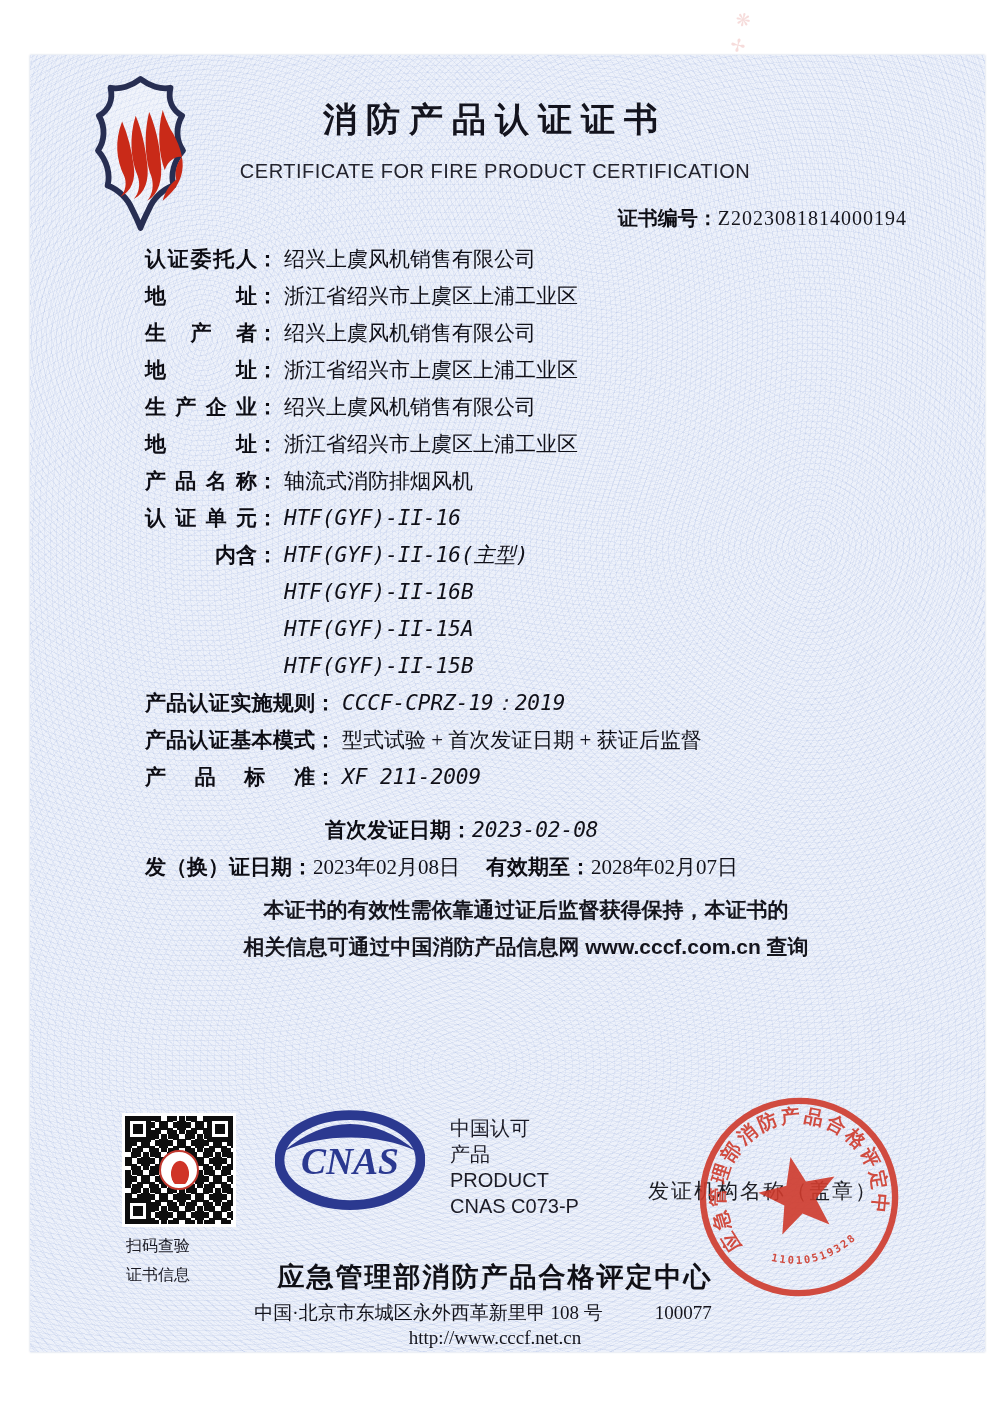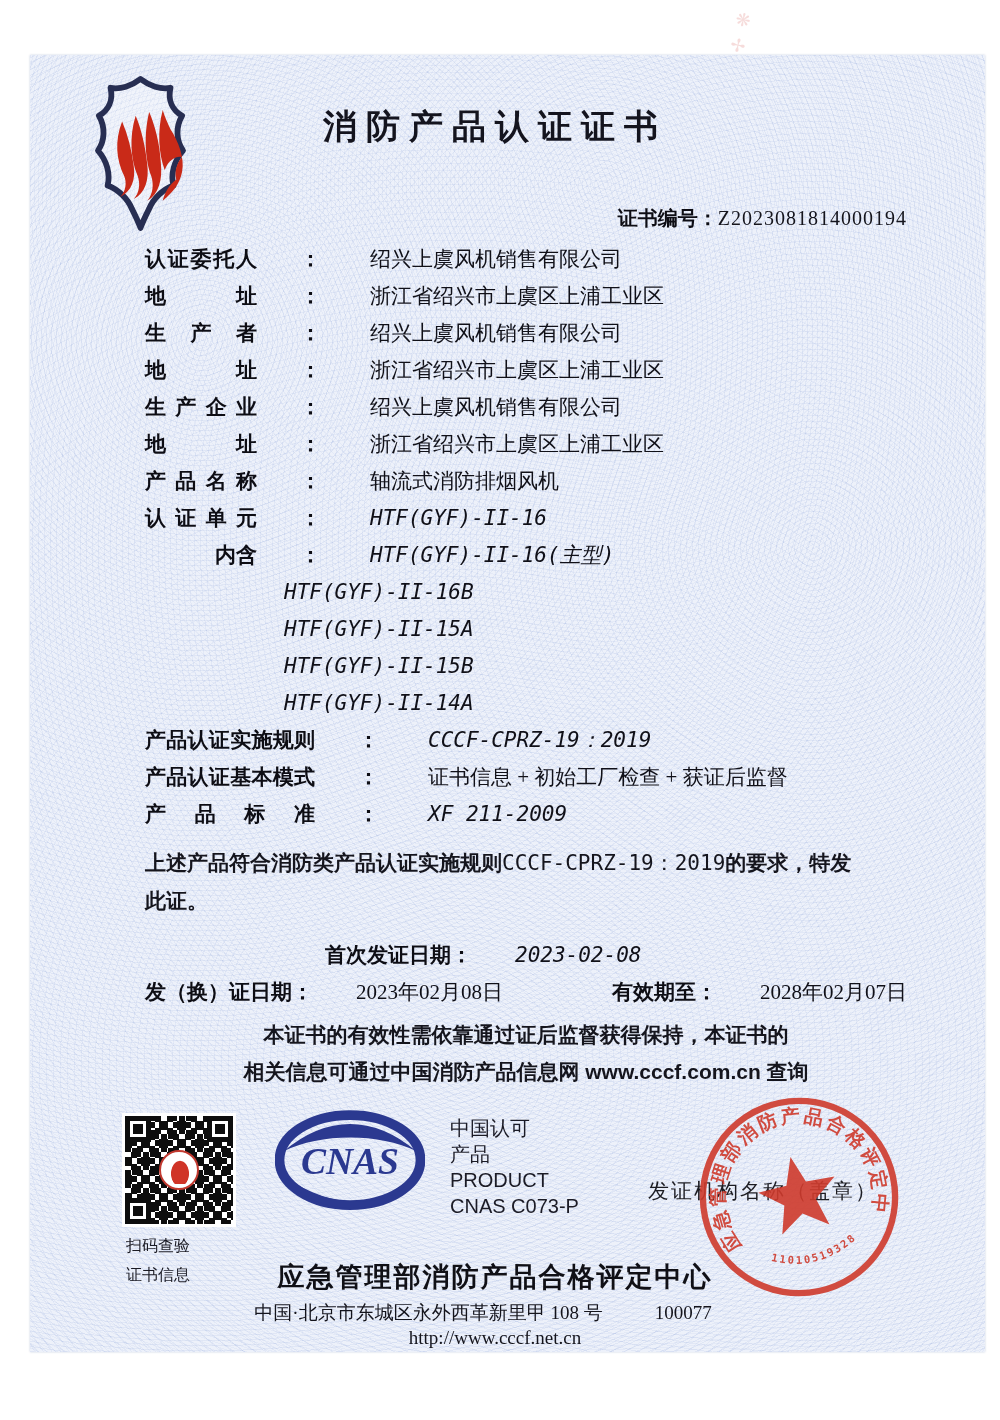--- a/index.html
+++ b/index.html
@@ -9,29 +9,29 @@
   .paper{position:absolute;left:30px;top:55px;width:955px;height:1297px;
          background-color:#edf1fa;
          background-image:
            repeating-radial-gradient(circle at 18% 22%, rgba(105,135,205,.10) 0 1px, transparent 1px 5px),
            repeating-radial-gradient(circle at 82% 38%, rgba(105,135,205,.09) 0 1px, transparent 1px 6px),
            repeating-radial-gradient(circle at 45% 78%, rgba(105,135,205,.08) 0 1px, transparent 1px 7px),
            repeating-radial-gradient(circle at 60% 10%, rgba(105,135,205,.07) 0 1px, transparent 1px 4px);
          box-shadow:0 0 2px rgba(120,140,180,.4);}
   
   .logo{position:absolute;left:38px;top:16px;}
-  .title-block{position:absolute;left:185px;top:42px;width:560px;text-align:center;margin-top:7px;}
+  .title-block{position:absolute;left:185px;top:42px;width:560px;text-align:center;}
   .title-cn{font-size:34px;font-weight:700;letter-spacing:9px;color:#14141e;white-space:nowrap;}
   .title-en{margin-top:17px;font-size:20px;letter-spacing:.5px;color:#23232d;white-space:nowrap;}
   .cert-no{position:absolute;right:78px;top:150px;font-size:20px;white-space:nowrap;}
   .cert-no .lab{font-weight:700;}
   .cert-no .num{font-family:"Liberation Serif",serif;letter-spacing:1px;}
   
   .content{position:absolute;left:115px;top:185px;width:762px;font-size:21px;}
-  .row{height:37px;display:flex;align-items:center;white-space:nowrap;gap:43px;}
+  .row{height:37px;display:flex;align-items:center;white-space:nowrap;}
   .lab{font-weight:700;color:#0d0d14;}
   .flabel{display:inline-block;width:112px;text-align:justify;text-align-last:justify;}
   .flabel.r{text-align:right;text-align-last:right;}
   .rlabel{display:inline-block;width:170px;text-align:justify;text-align-last:justify;}
   .colon{font-weight:700;margin-right:6px;}
   .val{font-family:"Liberation Serif",serif;color:#101018;text-align:center;}
   .mono{font-family:"DejaVu Sans Mono",monospace;letter-spacing:0;font-style:italic;}
   .model-row{padding-left:139px;}
   .statement{margin-top:12px;line-height:38px;font-weight:700;white-space:normal;}
   .statement .code{font-family:"DejaVu Sans Mono",monospace;font-weight:400;}
@@ -83,20 +83,21 @@
                C106,106 110,92 119,82 C112,72 111,58 118,46 C108,40 103,30 106,17 C96,19 84,15 75,8 Z" fill="rgba(255,255,255,0.25)" stroke="#272e52" stroke-width="6" stroke-linejoin="round"></path>
       <path d="M56,52 C48,72 50,92 58,108 C61,115 60,124 54,130 C66,124 70,112 68,98 C66,82 62,66 56,52 Z" fill="#c92a18"></path>
       <path d="M70,46 C63,68 65,92 72,108 C75,116 74,126 68,132 C80,126 84,112 82,96 C80,78 76,60 70,46 Z" fill="#c92a18"></path>
       <path d="M84,42 C78,66 80,92 86,108 C89,117 88,127 82,134 C94,127 98,112 96,94 C95,75 90,56 84,42 Z" fill="#c92a18"></path>
       <path d="M98,40 C92,62 94,86 100,102 C104,92 110,88 118,88 C112,96 110,104 112,112 C104,118 100,126 98,134
                C108,126 116,116 118,104 C121,90 114,72 106,60 C103,53 100,47 98,40 Z" fill="#c92a18"></path>
     </svg>
 
     <div class="title-block">
       <div class="title-cn">消防产品认证证书</div>
+      <div class="title-en">CERTIFICATE FOR FIRE PRODUCT CERTIFICATION</div>
     </div>
 
     <div class="cert-no">
       <span class="lab">证书编号：</span><span class="num">Z2023081814000194</span>
     </div>
 
     <div class="content">
       <div class="row">
         <span class="lab flabel">认证委托人</span>
           <span class="lab colon">：</span>
@@ -144,43 +145,36 @@
       </div>
       <div class="row model-row">
         <span class="val mono">HTF(GYF)-II-16B</span>
       </div>
       <div class="row model-row">
         <span class="val mono">HTF(GYF)-II-15A</span>
       </div>
       <div class="row model-row">
         <span class="val mono">HTF(GYF)-II-15B</span>
       </div>
-      <div class="row model-row">
-        <span class="val mono">HTF(GYF)-II-14A</span>
-      </div>
       <div class="row">
         <span class="lab rlabel">产品认证实施规则</span>
           <span class="lab colon">：</span>
         <span class="val mono">CCCF-CPRZ-19：2019</span>
       </div>
       <div class="row">
         <span class="lab rlabel">产品认证基本模式</span>
           <span class="lab colon">：</span>
-        <span class="val">证书信息 + 初始工厂检查 + 获证后监督</span>
+        <span class="val">型式试验 + 首次发证日期 + 获证后监督</span>
       </div>
       <div class="row">
         <span class="lab rlabel">产品标准</span>
           <span class="lab colon">：</span>
         <span class="val mono">XF 211-2009</span>
       </div>
 
-      <div class="statement">
-        <span>上述产品符合消防类产品认证实施规则</span><span class="code">CCCF-CPRZ-19：2019</span><span>的要求，特发</span>
-        <div>此证。</div>
-      </div>
 
       <div class="row indent-row" style="margin-top:16px;">
         <span class="lab">首次发证日期：</span>
         <span class="val mono">2023-02-08</span>
       </div>
       <div class="row">
         <span class="lab">发（换）证日期：</span>
         <span class="val">2023年02月08日</span>
         <span class="gap"></span>
         <span class="lab">有效期至：</span>

